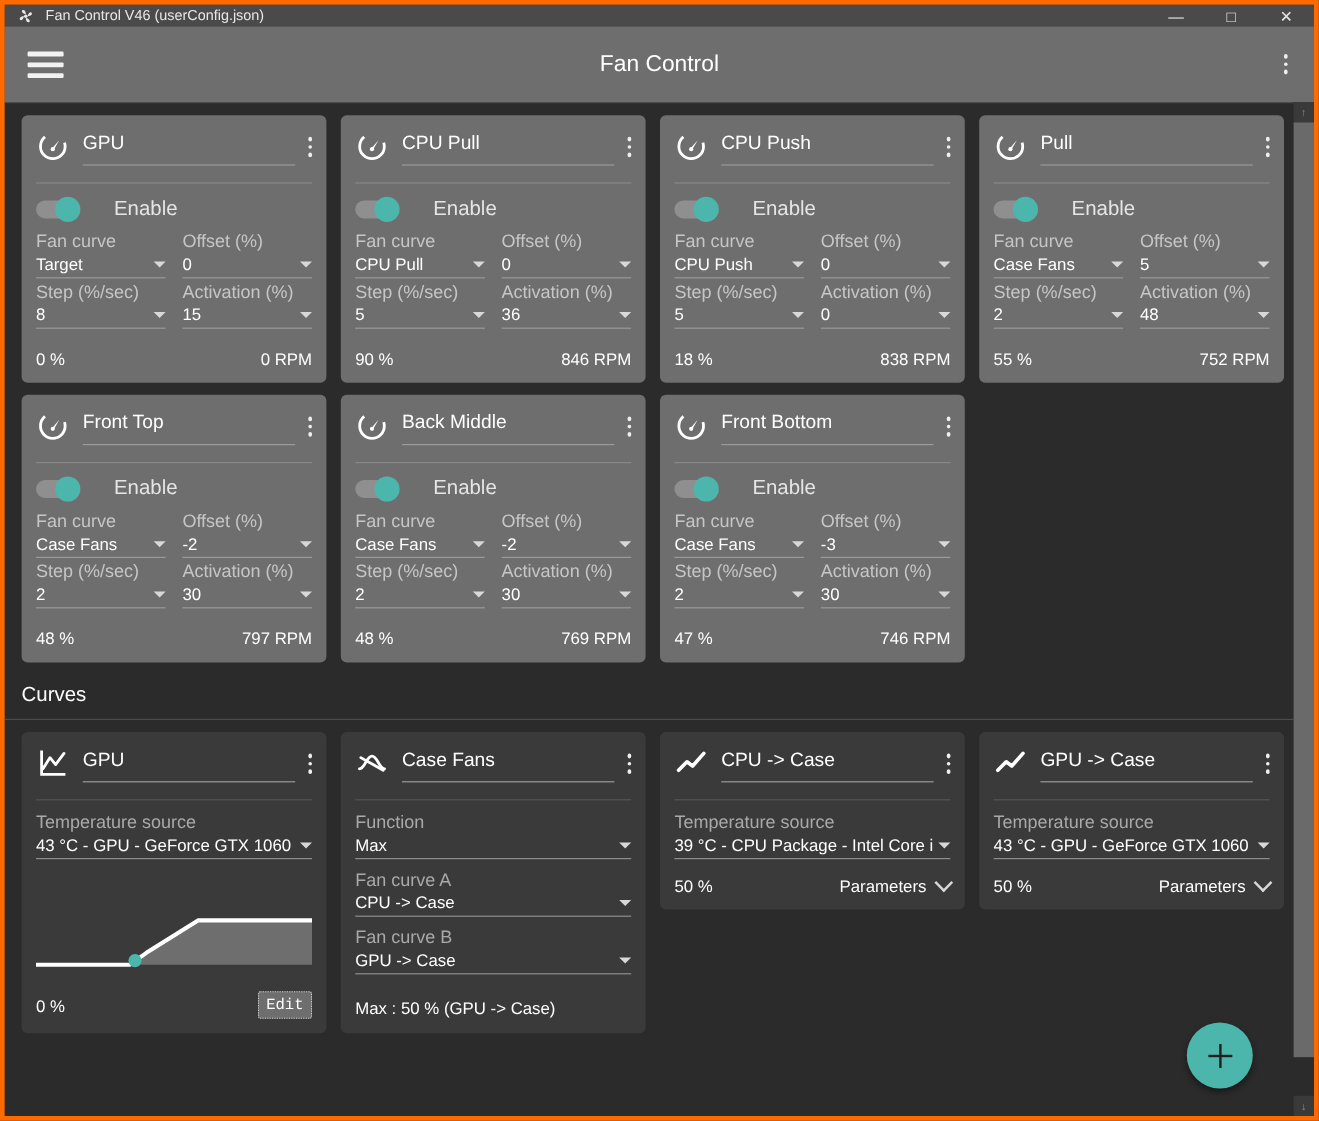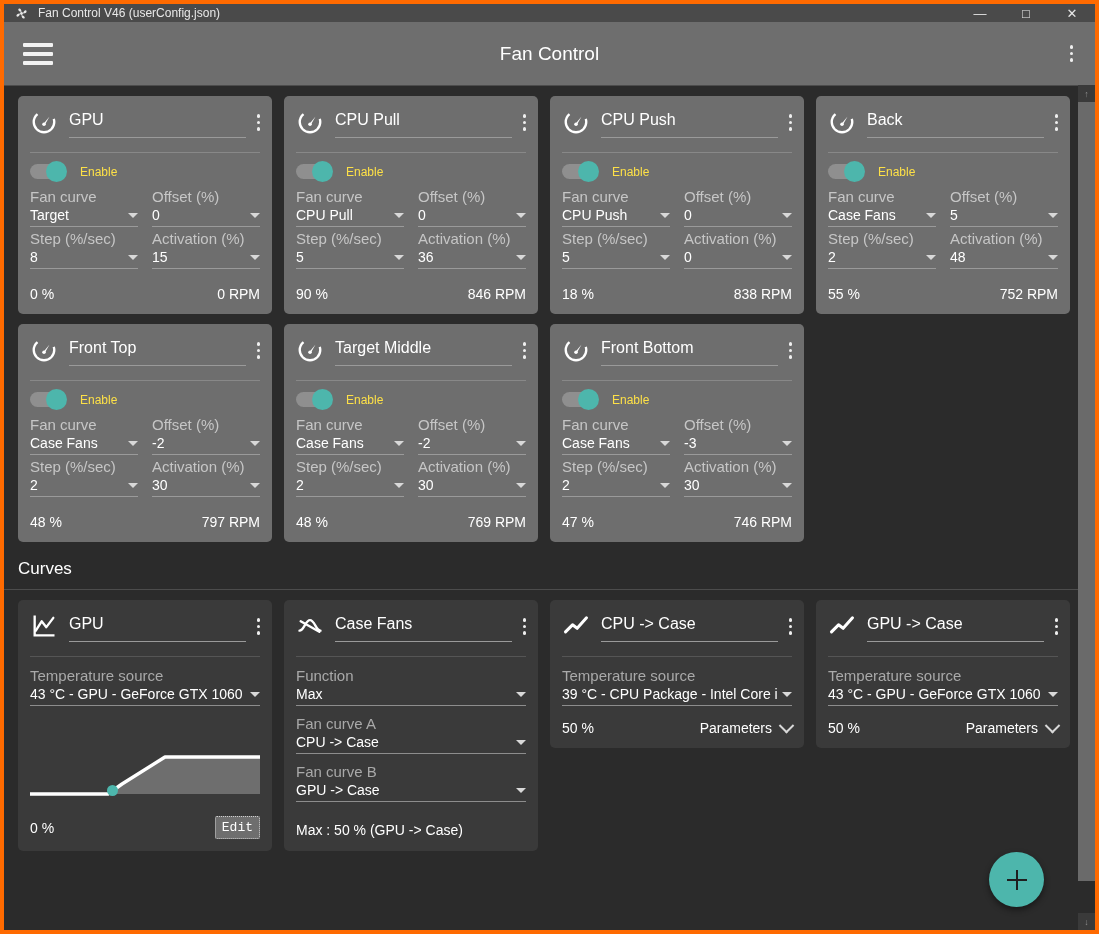--- a/index.html
+++ b/index.html
@@ -200,21 +200,21 @@
     flex: 0 0 auto;
   }
   .switch::after {
     content: "";
     position: absolute;
     right: -1px; top: -3px;
     width: 21px; height: 21px;
     border-radius: 50%;
     background: #4db6ac;
   }
-  .enable-label { font-size: 12px; color: #fde047; }
+  .enable-label { font-size: 17px; color: #e5e5e5; margin-left: 15px; }
 
   .fields {
     display: grid;
     grid-template-columns: 1fr 1fr;
     column-gap: 14px;
   }
   .field { padding-top: 3px; }
   .field-label {
     font-size: 15px;
     color: #c6c6c6;
@@ -579,21 +579,21 @@
         </div>
 
         <div class="card">
           <div class="card-head">
             <svg class="card-icon" viewBox="0 0 24 24">
               <path d="M12 3.2 A8.8 8.8 0 1 0 12 20.8 A8.8 8.8 0 1 0 12 3.2 Z" fill="none" stroke="#ffffff" stroke-width="2" stroke-dasharray="38 12" stroke-dashoffset="-6"></path>
               <path d="M11.6 13.4 L16.6 7.6 L13 13.9 Z" fill="#ffffff"></path>
               <circle cx="12" cy="14" r="1.5" fill="#ffffff"></circle>
             </svg>
             <div class="card-name-wrap">
-              <div class="card-name">Back</div>
+              <div class="card-name">Pull</div>
             </div>
             <div class="card-kebab">
               <i></i>
               <i></i>
               <i></i>
             </div>
           </div>
           <div class="card-divider"></div>
           <div class="enable-row">
             <div class="switch"></div>
@@ -697,21 +697,21 @@
         </div>
 
         <div class="card">
           <div class="card-head">
             <svg class="card-icon" viewBox="0 0 24 24">
               <path d="M12 3.2 A8.8 8.8 0 1 0 12 20.8 A8.8 8.8 0 1 0 12 3.2 Z" fill="none" stroke="#ffffff" stroke-width="2" stroke-dasharray="38 12" stroke-dashoffset="-6"></path>
               <path d="M11.6 13.4 L16.6 7.6 L13 13.9 Z" fill="#ffffff"></path>
               <circle cx="12" cy="14" r="1.5" fill="#ffffff"></circle>
             </svg>
             <div class="card-name-wrap">
-              <div class="card-name">Target Middle</div>
+              <div class="card-name">Back Middle</div>
             </div>
             <div class="card-kebab">
               <i></i>
               <i></i>
               <i></i>
             </div>
           </div>
           <div class="card-divider"></div>
           <div class="enable-row">
             <div class="switch"></div>

